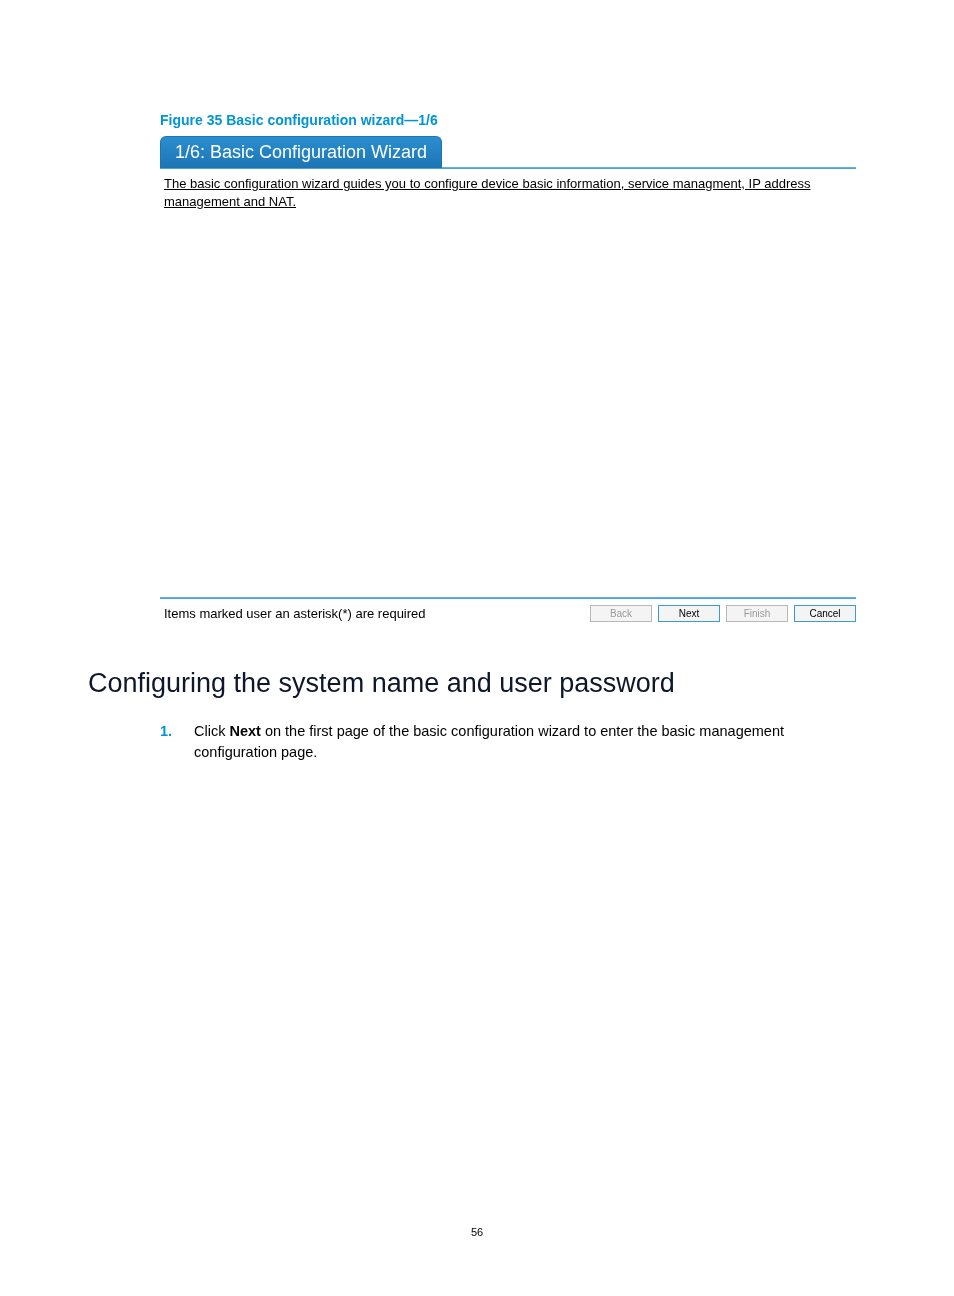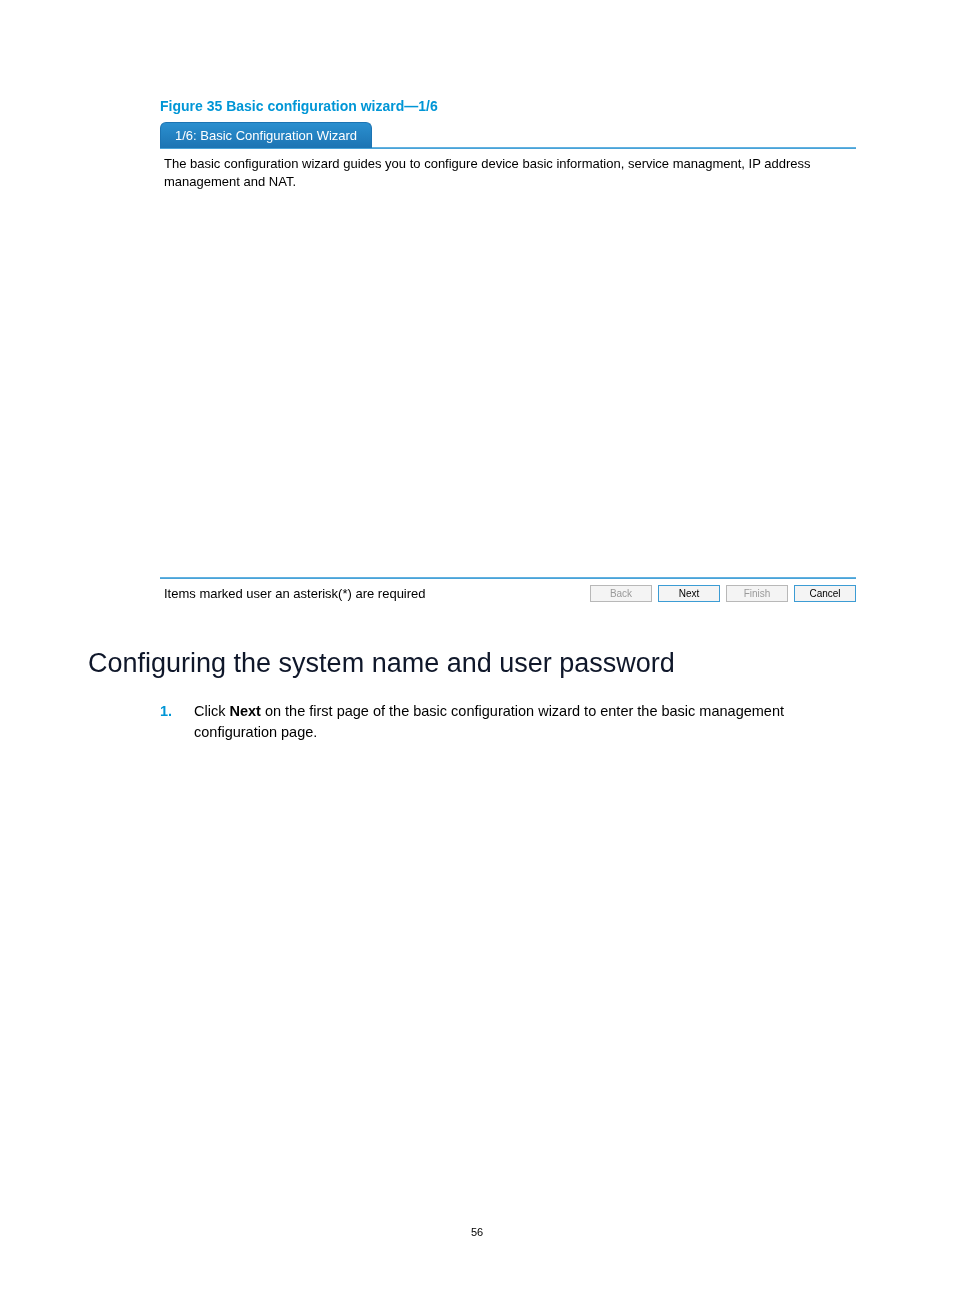--- a/index.html
+++ b/index.html
@@ -6,53 +6,55 @@
   body {
     width: 954px;
     height: 1296px;
     background: #ffffff;
     font-family: Arial, Helvetica, sans-serif;
     position: relative;
     color: #000;
   }
   .page {
     padding: 98px 88px 0 88px;
+    margin-top: 14px;
   }
   .figure-caption {
     color: #0096d6;
     font-weight: bold;
     font-size: 14px;
     margin-left: 72px;
     margin-bottom: 8px;
   }
   .wizard-container {
     margin-left: 72px;
     margin-right: 10px;
   }
   .wizard-tab {
     display: inline-block;
     background: linear-gradient(#2b8fcf, #1c74b3);
     color: #fff;
-    font-size: 13px;
+    font-size: 18px;
     padding: 5px 14px 5px 14px;
     border-radius: 6px 6px 0 0;
     border: 1px solid #1c74b3;
     border-bottom: none;
   }
   .wizard-top-rule {
     height: 2px;
     background: linear-gradient(#6fb8e4, #3c9cd4);
     margin-top: -1px;
   }
   .wizard-body {
     padding: 6px 4px 0 4px;
     font-size: 13px;
     line-height: 1.4;
     color: #000;
     height: 424px;
+    text-decoration: underline;
   }
   .wizard-body p { margin-bottom: 12px; }
   .wizard-body .continue { margin-top: 14px; }
   .wizard-footer-rule {
     height: 2px;
     background: linear-gradient(#6fb8e4, #3c9cd4);
     margin-top: 4px;
   }
   .wizard-footer {
     display: flex;

